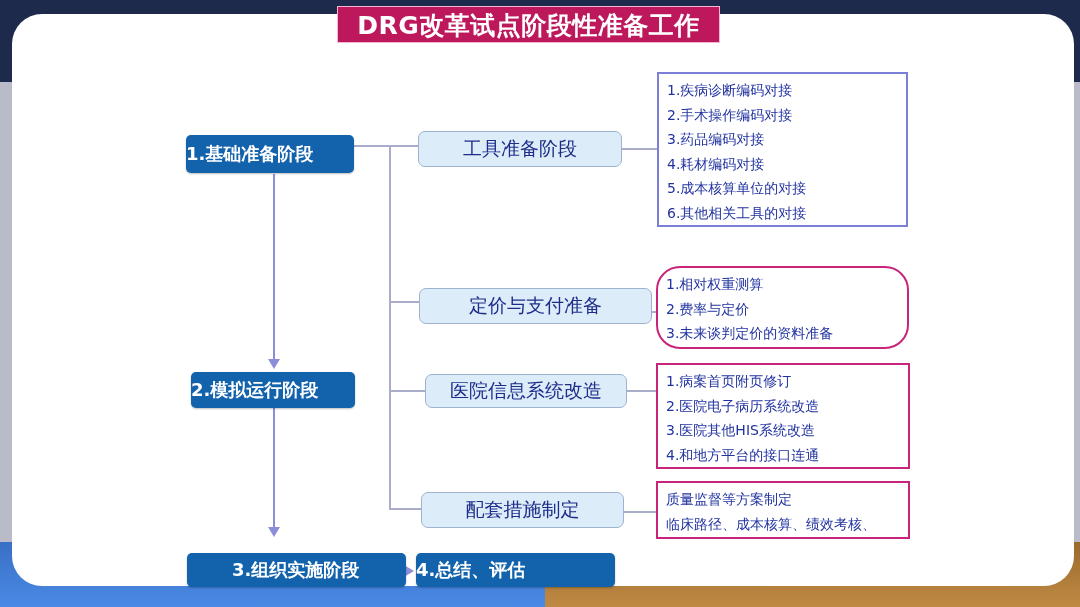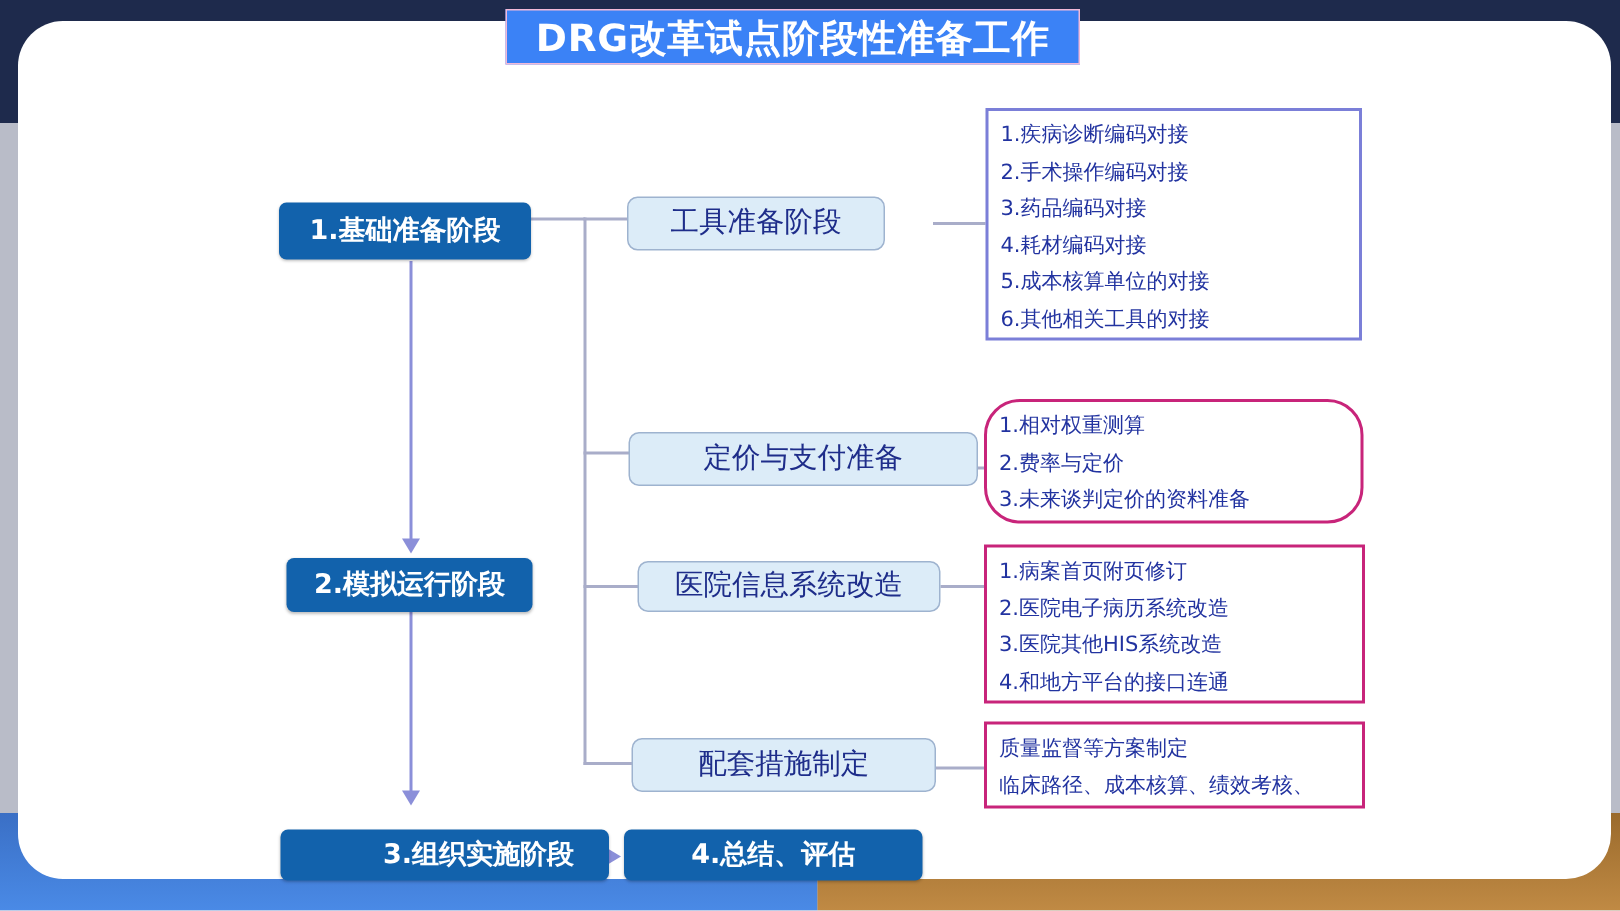--- a/index.html
+++ b/index.html
@@ -4,25 +4,25 @@
 <style>
   html,body{margin:0;padding:0;}
   body{width:1080px;height:607px;position:relative;overflow:hidden;
     font-family:"DejaVu Sans","Liberation Sans",sans-serif;
     background:#c7c9d3;}
   .bg-top{position:absolute;left:0;top:0;width:1080px;height:82px;background:#1e2a4c;}
   .bg-mid{position:absolute;left:0;top:82px;width:1080px;height:460px;background:#b9bcc8;}
   .bg-bot-left{position:absolute;left:0;top:542px;width:545px;height:65px;background:linear-gradient(#3a6fc5,#4a8ae6);}
   .bg-bot-right{position:absolute;left:545px;top:542px;width:535px;height:65px;background:linear-gradient(#9a6a2c,#c08a44);}
   .slide{position:absolute;left:12px;top:14px;width:1062px;height:572px;background:#ffffff;border-radius:30px;}
-  .title{position:absolute;left:337px;top:6px;width:383px;height:37px;background:#3b82f6;
+  .title{position:absolute;left:337px;top:6px;width:383px;height:37px;background:#be185d;
     color:#fff;font-weight:bold;font-size:25px;line-height:37px;text-align:center;
     border:1px solid #f2b9d7;box-sizing:border-box;letter-spacing:0.5px;}
   .phase{position:absolute;background:#1262ac;color:#fff;font-weight:bold;font-size:18px;
-    border-radius:5px;text-align:center;box-shadow:0 1px 2px rgba(0,0,0,.25);}
+    border-radius:5px;box-shadow:0 1px 2px rgba(0,0,0,.25);}
   .sub{position:absolute;background:#dcecf8;border:1.5px solid #9eb3cf;color:#1e2d8a;
     font-size:19px;border-radius:7px;text-align:center;box-sizing:border-box;}
   .detail{position:absolute;background:#fff;box-sizing:border-box;border:2px solid;padding:4px 8px;}
   .detail .item{color:#2233a0;font-size:14px;line-height:24.5px;white-space:nowrap;}
   .line{position:absolute;background:#a9adc9;}
   .vline{position:absolute;width:2px;background:#8b8fd9;}
   .arrow-down{position:absolute;width:0;height:0;border-left:6px solid transparent;border-right:6px solid transparent;border-top:10px solid #8b8fd9;}
   .arrow-right{position:absolute;width:0;height:0;border-top:6px solid transparent;border-bottom:6px solid transparent;border-left:10px solid #8b8fd9;}
 </style>
 </head>
@@ -53,21 +53,21 @@
 <div class="vline" style="left:273px;top:408px;height:120px;"></div>
 <div class="arrow-down" style="left:268px;top:527px;"></div>
 <div style="position:absolute;left:362px;top:570px;width:44px;height:2px;background:#8b8fd9;"></div>
 <div class="arrow-right" style="left:404px;top:565px;"></div>
 
 <div class="phase" style="left:186px;top:135px;width:168px;height:38px;line-height:38px;">1.基础准备阶段</div>
 <div class="phase" style="left:191px;top:372px;width:164px;height:36px;line-height:36px;">2.模拟运行阶段</div>
 <div class="phase" style="left:187px;top:553px;width:174px;height:34px;line-height:34px;padding-left:45px;">3.组织实施阶段</div>
 <div class="phase" style="left:416px;top:553px;width:199px;height:34px;line-height:34px;">4.总结、评估</div>
 
-<div class="sub" style="left:418px;top:131px;width:172px;height:36px;line-height:33px;">工具准备阶段</div>
+<div class="sub" style="left:418px;top:131px;width:204px;height:36px;line-height:33px;">工具准备阶段</div>
 <div class="sub" style="left:419px;top:288px;width:233px;height:36px;line-height:33px;">定价与支付准备</div>
 <div class="sub" style="left:425px;top:374px;width:202px;height:34px;line-height:31px;">医院信息系统改造</div>
 <div class="sub" style="left:421px;top:492px;width:203px;height:36px;line-height:33px;">配套措施制定</div>
 
 <div class="detail" style="left:657px;top:72px;width:251px;height:155px;border-color:#7b7fd8;">
   <div class="item">1.疾病诊断编码对接</div>
   <div class="item">2.手术操作编码对接</div>
   <div class="item">3.药品编码对接</div>
   <div class="item">4.耗材编码对接</div>
   <div class="item">5.成本核算单位的对接</div>

